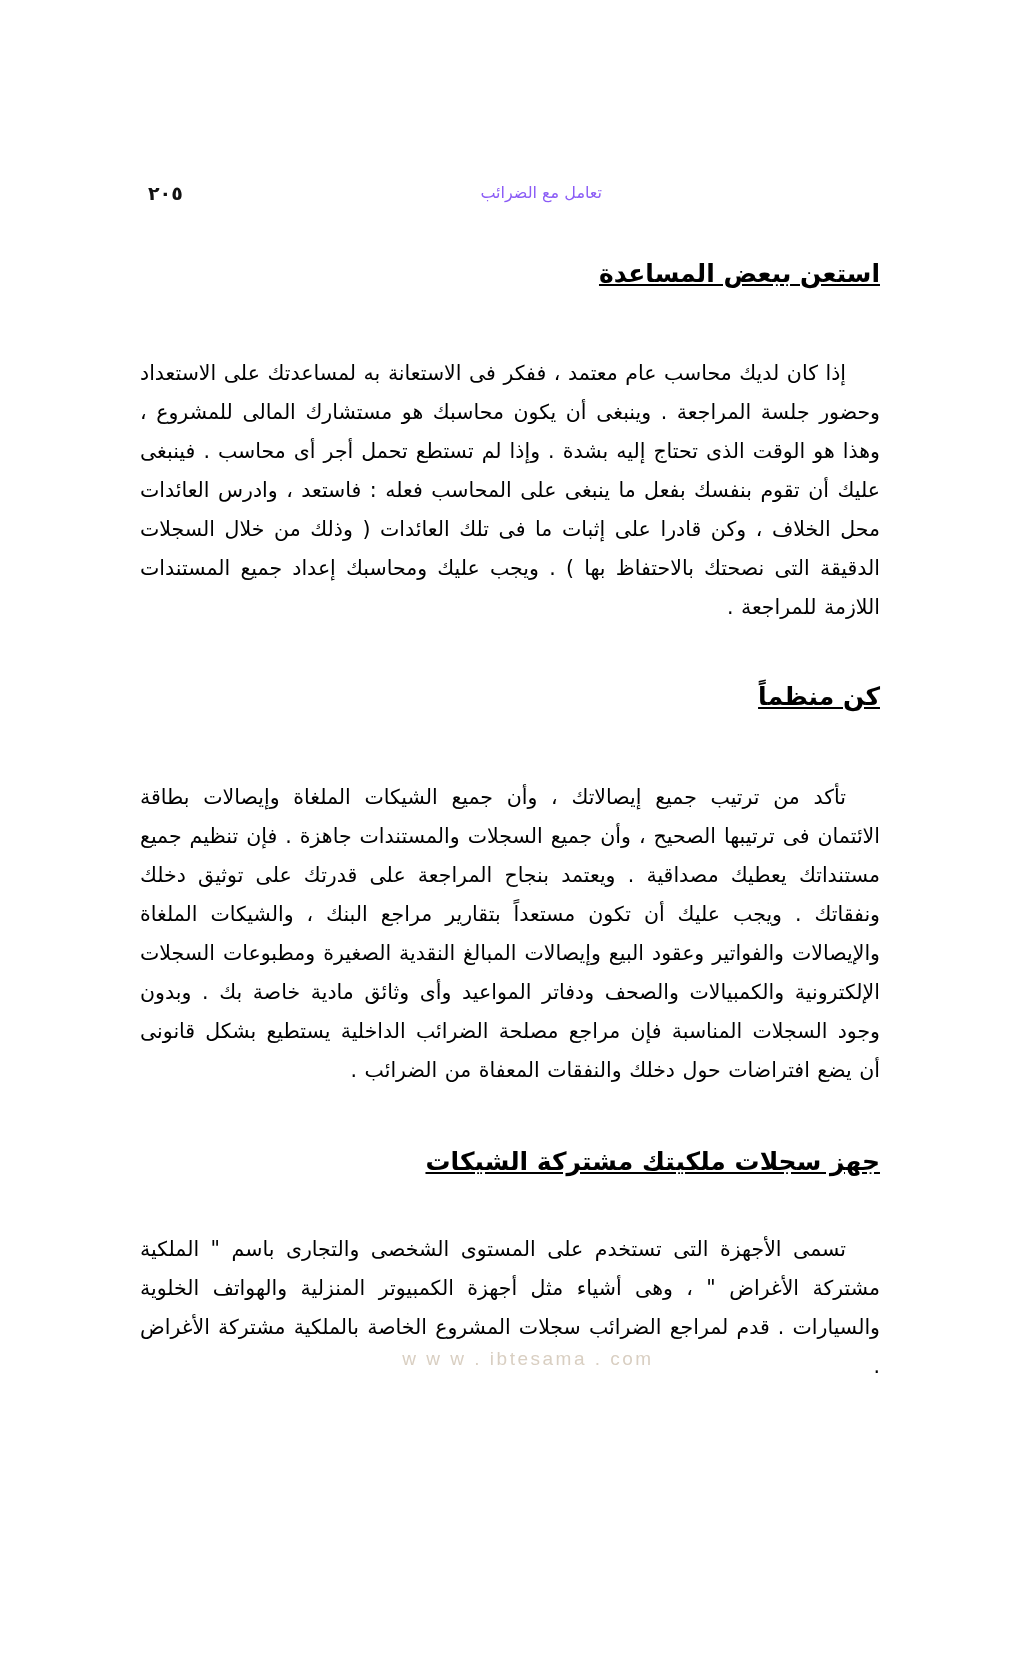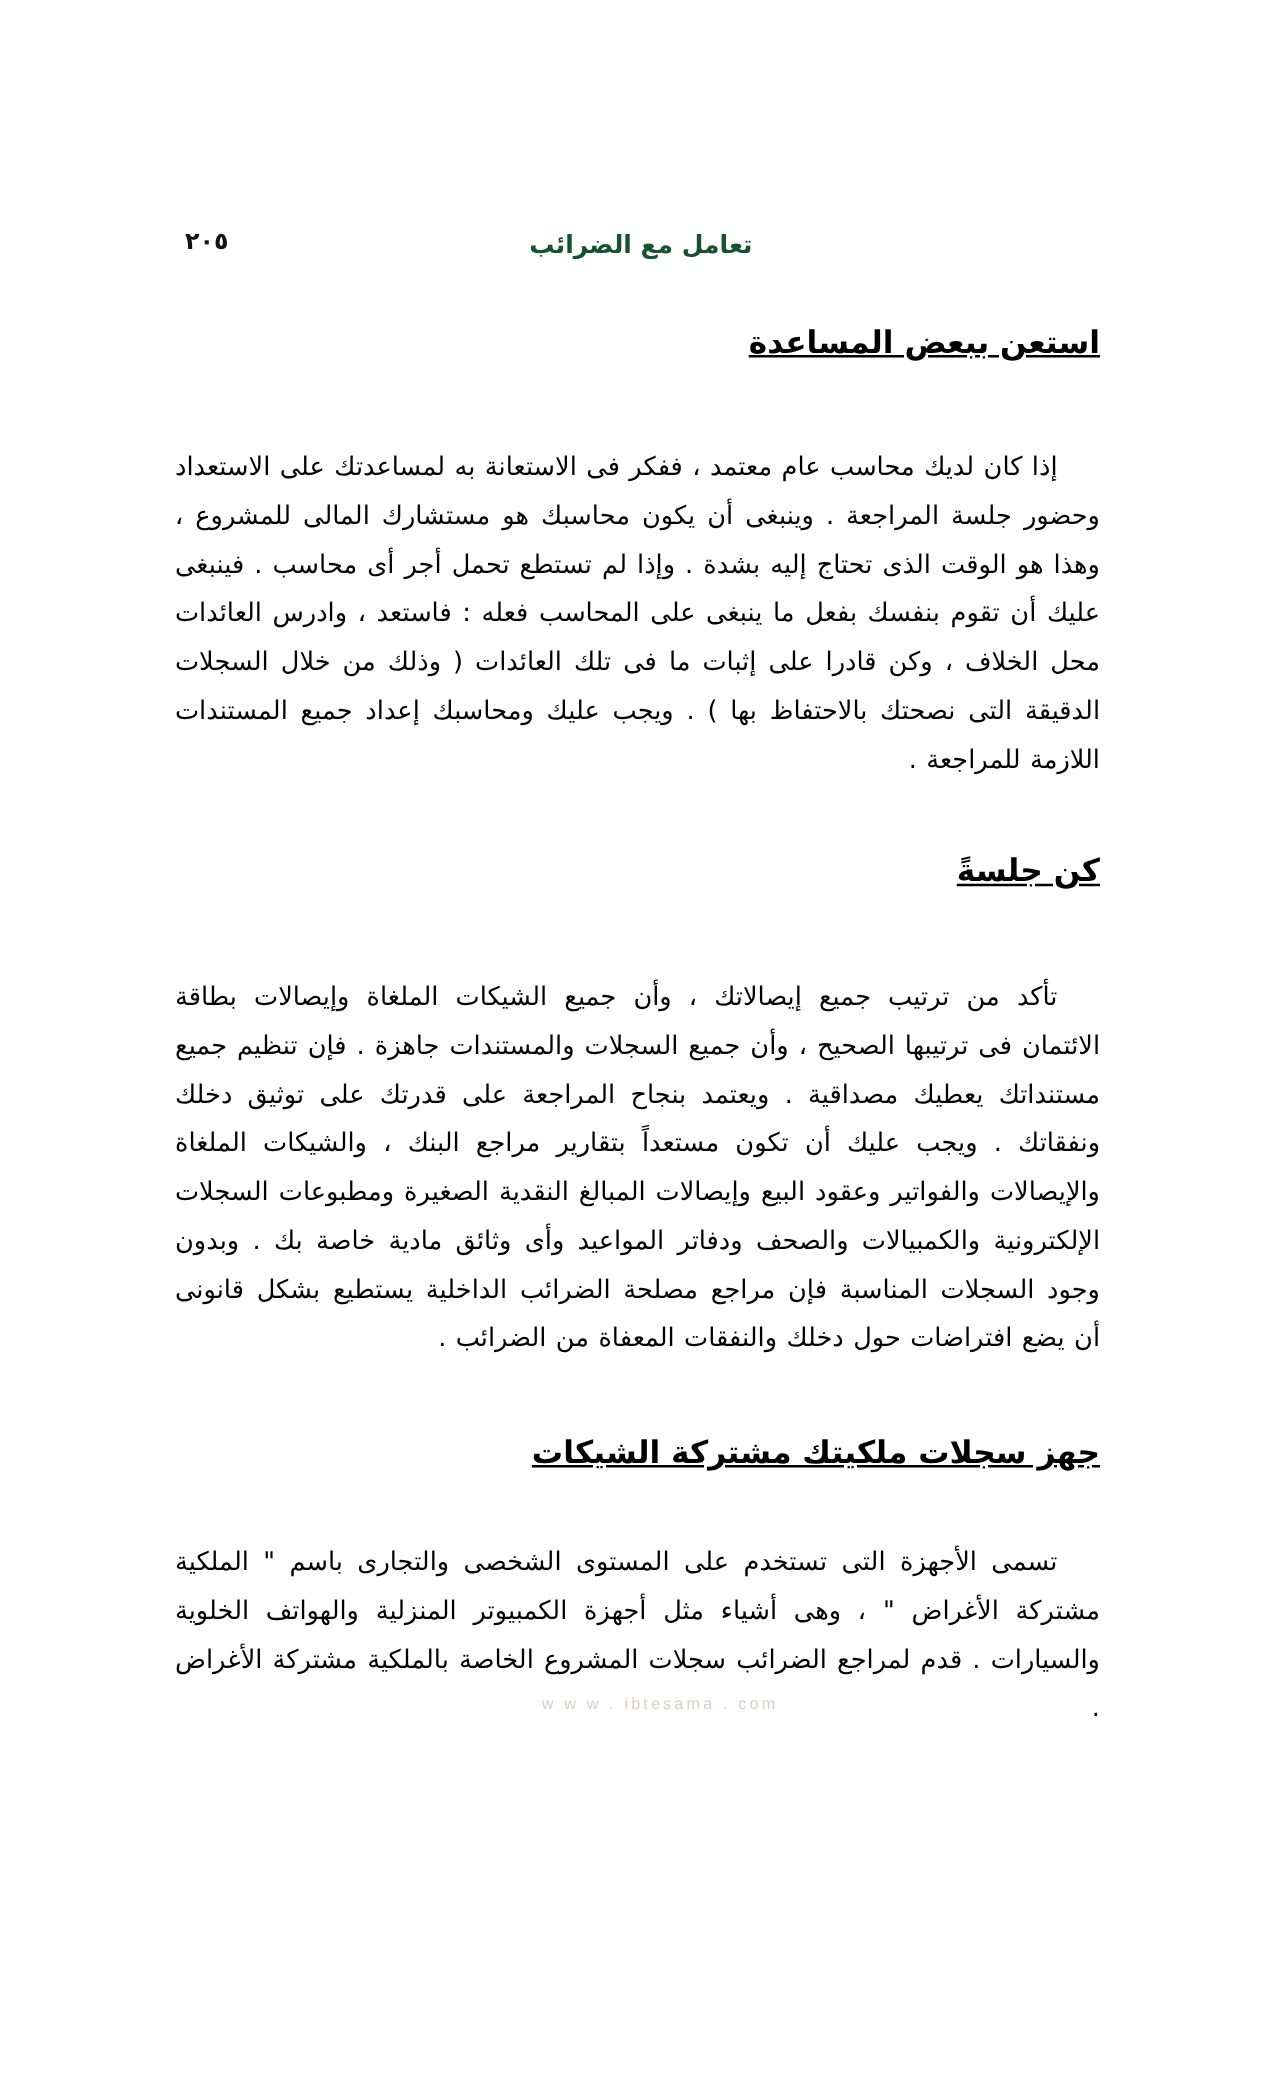--- a/index.html
+++ b/index.html
@@ -34,23 +34,23 @@
     top: 0;
     font-size: 19px;
     font-weight: bold;
     letter-spacing: 1px;
     color: #111;
   }
   .running-head .head-title {
     position: absolute;
     right: 278px;
     top: 1px;
-    font-size: 20px;
-    font-weight: bold;
-    color: #14532d;
+    font-size: 16px;
+    font-weight: normal;
+    color: #8b5cf6;
     white-space: nowrap;
   }
 
   
   .content {
     position: absolute;
     top: 258px;
     right: 140px;
     width: 740px;
     direction: rtl;
@@ -89,21 +89,21 @@
 
   .par-gap { height: 34px; }
 
   
   .watermark {
     position: absolute;
     bottom: 46px;
     left: 0;
     right: 0;
     text-align: center;
-    font-size: 13px;
+    font-size: 19px;
     letter-spacing: 2.5px;
     color: #d9cfc2;
     font-family: "Liberation Sans", sans-serif;
     direction: ltr;
     padding-left: 36px;
   }
 </style>
 </head>
 <body>
 
@@ -115,21 +115,21 @@
   </div>
 
   <div class="content">
 
     <h2 class="section-heading">استعن ببعض المساعدة</h2>
     <div class="h-gap-1"></div>
     <p class="body-par indent-first">إذا كان لديك محاسب عام معتمد ، ففكر فى الاستعانة به لمساعدتك على الاستعداد وحضور جلسة المراجعة . وينبغى أن يكون محاسبك هو مستشارك المالى للمشروع ، وهذا هو الوقت الذى تحتاج إليه بشدة . وإذا لم تستطع تحمل أجر أى محاسب . فينبغى عليك أن تقوم بنفسك بفعل ما ينبغى على المحاسب فعله : فاستعد ، وادرس العائدات محل الخلاف ، وكن قادرا على إثبات ما فى تلك العائدات ( وذلك من خلال السجلات الدقيقة التى نصحتك بالاحتفاظ بها ) . ويجب عليك ومحاسبك إعداد جميع المستندات اللازمة للمراجعة .</p>
 
     <div class="h-gap-2"></div>
 
-    <h2 class="section-heading">كن جلسةً</h2>
+    <h2 class="section-heading">كن منظماً</h2>
     <div class="h-gap-1"></div>
     <p class="body-par indent-first">تأكد من ترتيب جميع إيصالاتك ، وأن جميع الشيكات الملغاة وإيصالات بطاقة الائتمان فى ترتيبها الصحيح ، وأن جميع السجلات والمستندات جاهزة . فإن تنظيم جميع مستنداتك يعطيك مصداقية . ويعتمد بنجاح المراجعة على قدرتك على توثيق دخلك ونفقاتك . ويجب عليك أن تكون مستعداً بتقارير مراجع البنك ، والشيكات الملغاة والإيصالات والفواتير وعقود البيع وإيصالات المبالغ النقدية الصغيرة ومطبوعات السجلات الإلكترونية والكمبيالات والصحف ودفاتر المواعيد وأى وثائق مادية خاصة بك . وبدون وجود السجلات المناسبة فإن مراجع مصلحة الضرائب الداخلية يستطيع بشكل قانونى أن يضع افتراضات حول دخلك والنفقات المعفاة من الضرائب .</p>
 
     <div class="h-gap-3"></div>
 
     <h2 class="section-heading">جهز سجلات ملكيتك مشتركة الشيكات</h2>
     <div class="par-gap"></div>
     <p class="body-par indent-first">تسمى الأجهزة التى تستخدم على المستوى الشخصى والتجارى باسم " الملكية مشتركة الأغراض " ، وهى أشياء مثل أجهزة الكمبيوتر المنزلية والهواتف الخلوية والسيارات . قدم لمراجع الضرائب سجلات المشروع الخاصة بالملكية مشتركة الأغراض .</p>
 
   </div>

